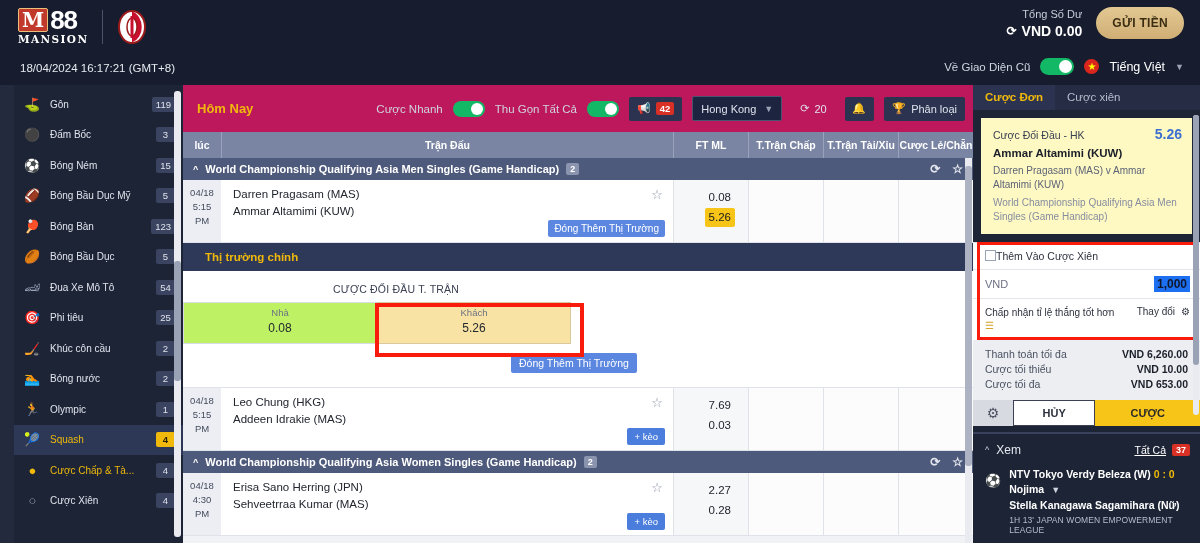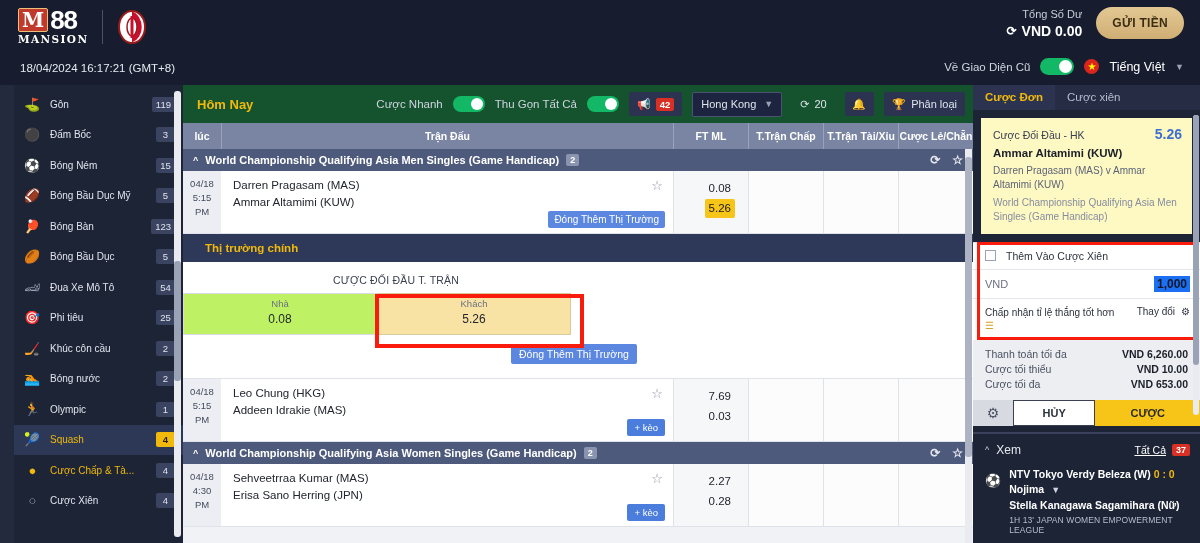--- a/index.html
+++ b/index.html
@@ -69,21 +69,21 @@
     background: #3a4considerate; background: #3a4460; border-radius: 2px; padding: 2px 4px;
   }
   .sb-count.gold { background: #f0b90b; color: #2a2100; font-weight: bold; }
   .sb-scroll {
     position: absolute; right: 2px; top: 6px; width: 7px; height: 446px; background: #e9ebf0; border-radius: 3px;
   }
   .sb-scroll .thumb { position: absolute; left: 0; top: 170px; width: 7px; height: 120px; background: #9aa2b5; border-radius: 3px; }
 
   
   .center { flex: 1; background: #f1f2f5; display: flex; flex-direction: column; overflow: hidden; }
-  .toolbar { height: 38px; background: #14532d; display: flex; align-items: center; padding: 0 8px; gap: 10px; }
+  .toolbar { height: 47px; background: #be185d; display: flex; align-items: center; padding: 0 8px; gap: 10px; }
   .tb-title { color: #f0b90b; font-size: 13px; font-weight: bold; margin-left: 6px; flex: 1; }
   .tb-lab { color: #cfd4e0; font-size: 11.5px; }
   .tb-toggle { width: 32px; height: 16px; border-radius: 8px; background: #13b866; position: relative; cursor: pointer; }
   .tb-toggle::after { content: ""; position: absolute; right: 2px; top: 2px; width: 12px; height: 12px; border-radius: 50%; background: #fff; }
   .tb-btn {
     display: flex; align-items: center; gap: 5px; background: #2b3350; height: 24px;
     padding: 0 8px; border-radius: 2px; cursor: pointer; color: #dfe3ec; font-size: 11px;
   }
   .tb-btn.plain { background: transparent; }
   .badge-red { background: #d93025; color: #fff; font-size: 9.5px; padding: 1px 4px; border-radius: 2px; font-weight: bold; }
@@ -156,21 +156,21 @@
   .bs-tab.active { color: #f0b90b; font-weight: bold; background: #2b3350; }
   .bs-card { background: #fef9c3; margin: 8px; padding: 8px 10px 10px 12px; }
   .bs-line1 { display: flex; justify-content: space-between; align-items: baseline; }
   .bs-mkt { font-size: 10.5px; color: #3a4052; }
   .bs-odds { font-size: 14px; color: #3d6fd0; font-weight: bold; }
   .bs-pick { font-size: 11.5px; color: #1b1f29; font-weight: bold; margin-top: 5px; }
   .bs-fixt { font-size: 10px; color: #5c6377; margin-top: 5px; line-height: 14px; }
   .bs-league { font-size: 10px; color: #868d9f; margin-top: 4px; line-height: 14px; }
 
   .bs-stake { background: #fff; position: relative; }
-  .bs-parlay { display: flex; align-items: center; gap: 10px; padding: 7px 12px; border-top: 1px solid #e3e5ea; }
+  .bs-parlay { display: flex; align-items: center; gap: 0; padding: 7px 12px; border-top: 1px solid #e3e5ea; }
   .chk { width: 11px; height: 11px; border: 1px solid #9aa2b5; background: #fff; }
   .bs-parlay-lab { font-size: 10.5px; color: #2c313d; }
   .bs-amt { display: flex; align-items: center; justify-content: space-between; padding: 6px 10px 6px 12px; border-top: 1px solid #e3e5ea; }
   .bs-cur { font-size: 11px; color: #6b7183; }
   .bs-val { background: #1d6ff2; color: #0f172a; font-size: 12px; font-weight: bold; padding: 1px 3px; }
   .bs-accept { display: flex; align-items: flex-start; justify-content: space-between; padding: 7px 10px 8px 12px; border-top: 1px solid #e3e5ea; }
   .bs-acc-l { font-size: 10px; color: #2c313d; line-height: 13px; }
   .bs-acc-ic { color: #d8a22a; font-size: 10px; }
   .bs-acc-r { font-size: 10px; color: #2c313d; display: flex; align-items: center; gap: 6px; white-space: nowrap; }
   .red-outline2 {
@@ -454,22 +454,22 @@
           </span>
         </div>
 
         <div class="match-row">
           <div class="m-time">
             <div>04/18</div>
             <div>4:30</div>
             <div>PM</div>
           </div>
           <div class="m-main">
+            <div class="m-team">Erisa Sano Herring (JPN)</div>
             <div class="m-team">Sehveetrraa Kumar (MAS)</div>
-            <div class="m-team">Erisa Sano Herring (JPN)</div>
             <span class="m-star">☆</span>
             <span class="m-btn-kheo">+ kèo</span>
           </div>
           <div class="m-odds">
             <div><span class="odd-v">2.27</span></div>
             <div><span class="odd-v">0.28</span></div>
           </div>
           <div class="m-odds blank"></div>
           <div class="m-odds blank"></div>
           <div class="m-odds blank"></div>

